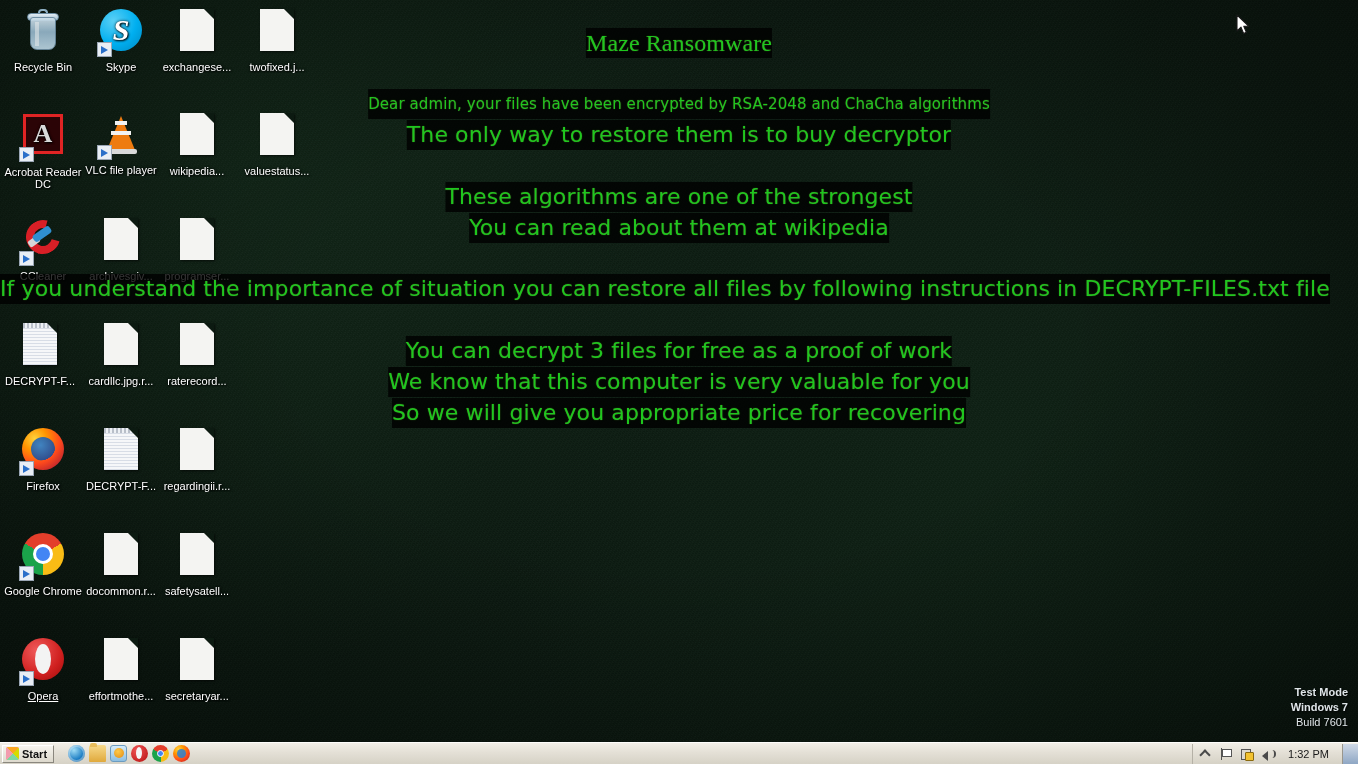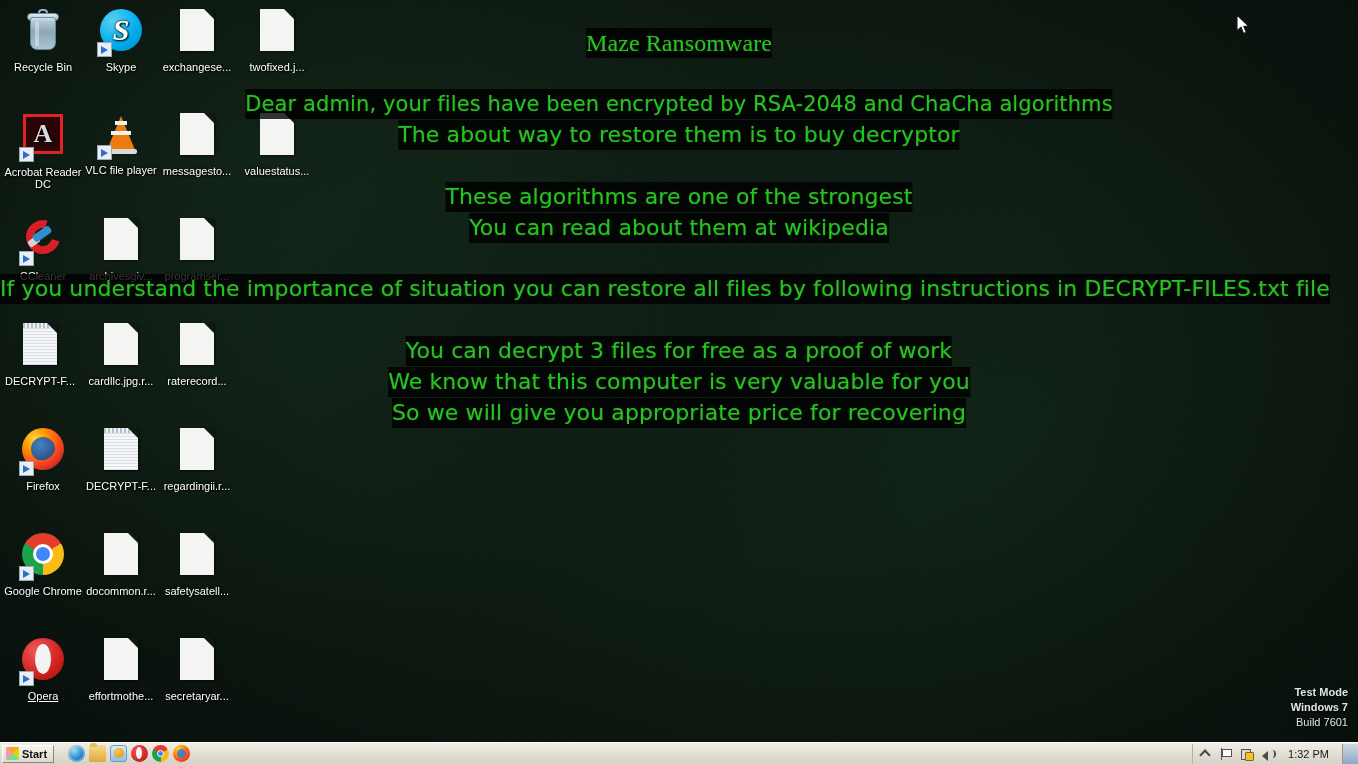--- a/index.html
+++ b/index.html
@@ -360,21 +360,21 @@
             <div class="base"></div>
           </div>
           <span class="shortcut"></span>
         </div>
         <span class="icon-label two-line">VLC file player</span>
       </div>
       <div class="icon-cell" style="left: 158px; top: 110px;">
         <div class="icon-art">
           <div class="page-ico"></div>
         </div>
-        <span class="icon-label">messagesto...</span>
+        <span class="icon-label">wikipedia...</span>
       </div>
       <div class="icon-cell" style="left: 238px; top: 110px;">
         <div class="icon-art">
           <div class="page-ico"></div>
         </div>
         <span class="icon-label">valuestatus...</span>
       </div>
       <div class="icon-cell" style="left: 4px; top: 215px;">
         <div class="icon-art">
           <div class="ccl">
@@ -474,22 +474,22 @@
       <div class="icon-cell" style="left: 158px; top: 635px;">
         <div class="icon-art">
           <div class="page-ico"></div>
         </div>
         <span class="icon-label">secretaryar...</span>
       </div>
     </div>
 
   <div id="note-layer">
       <div class="note c" style="top: 28px; font-size: 24px; line-height: 30px; color: rgb(30, 200, 30); font-family: Liberation Serif, serif;">Maze Ransomware</div>
-      <div class="note c" style="top: 89px; font-size: 21px; line-height: 30px; color: rgb(30, 200, 30);">Dear admin, your files have been encrypted by RSA-2048 and ChaCha algorithms</div>
-      <div class="note c" style="top: 120px; font-size: 22px; line-height: 30px; color: rgb(30, 200, 30);">The about way to restore them is to buy decryptor</div>
+      <div class="note c" style="top: 89px; font-size: 15px; line-height: 30px; color: rgb(30, 200, 30);">Dear admin, your files have been encrypted by RSA-2048 and ChaCha algorithms</div>
+      <div class="note c" style="top: 120px; font-size: 22px; line-height: 30px; color: rgb(30, 200, 30);">The only way to restore them is to buy decryptor</div>
       <div class="note c" style="top: 182px; font-size: 22px; line-height: 30px; color: rgb(30, 200, 30);">These algorithms are one of the strongest</div>
       <div class="note c" style="top: 213px; font-size: 22px; line-height: 30px; color: rgb(30, 200, 30);">You can read about them at wikipedia</div>
       <div class="note" style="top: 274px; font-size: 22px; line-height: 30px; color: rgb(30, 200, 30); left: 0px;">If you understand the importance of situation you can restore all files by following instructions in DECRYPT-FILES.txt file</div>
       <div class="note c" style="top: 336px; font-size: 22px; line-height: 30px; color: rgb(30, 200, 30);">You can decrypt 3 files for free as a proof of work</div>
       <div class="note c" style="top: 367px; font-size: 22px; line-height: 30px; color: rgb(30, 200, 30);">We know that this computer is very valuable for you</div>
       <div class="note c" style="top: 398px; font-size: 22px; line-height: 30px; color: rgb(30, 200, 30);">So we will give you appropriate price for recovering</div>
     </div>
 
   <div id="watermark">
     <div class="b">Test Mode</div>

